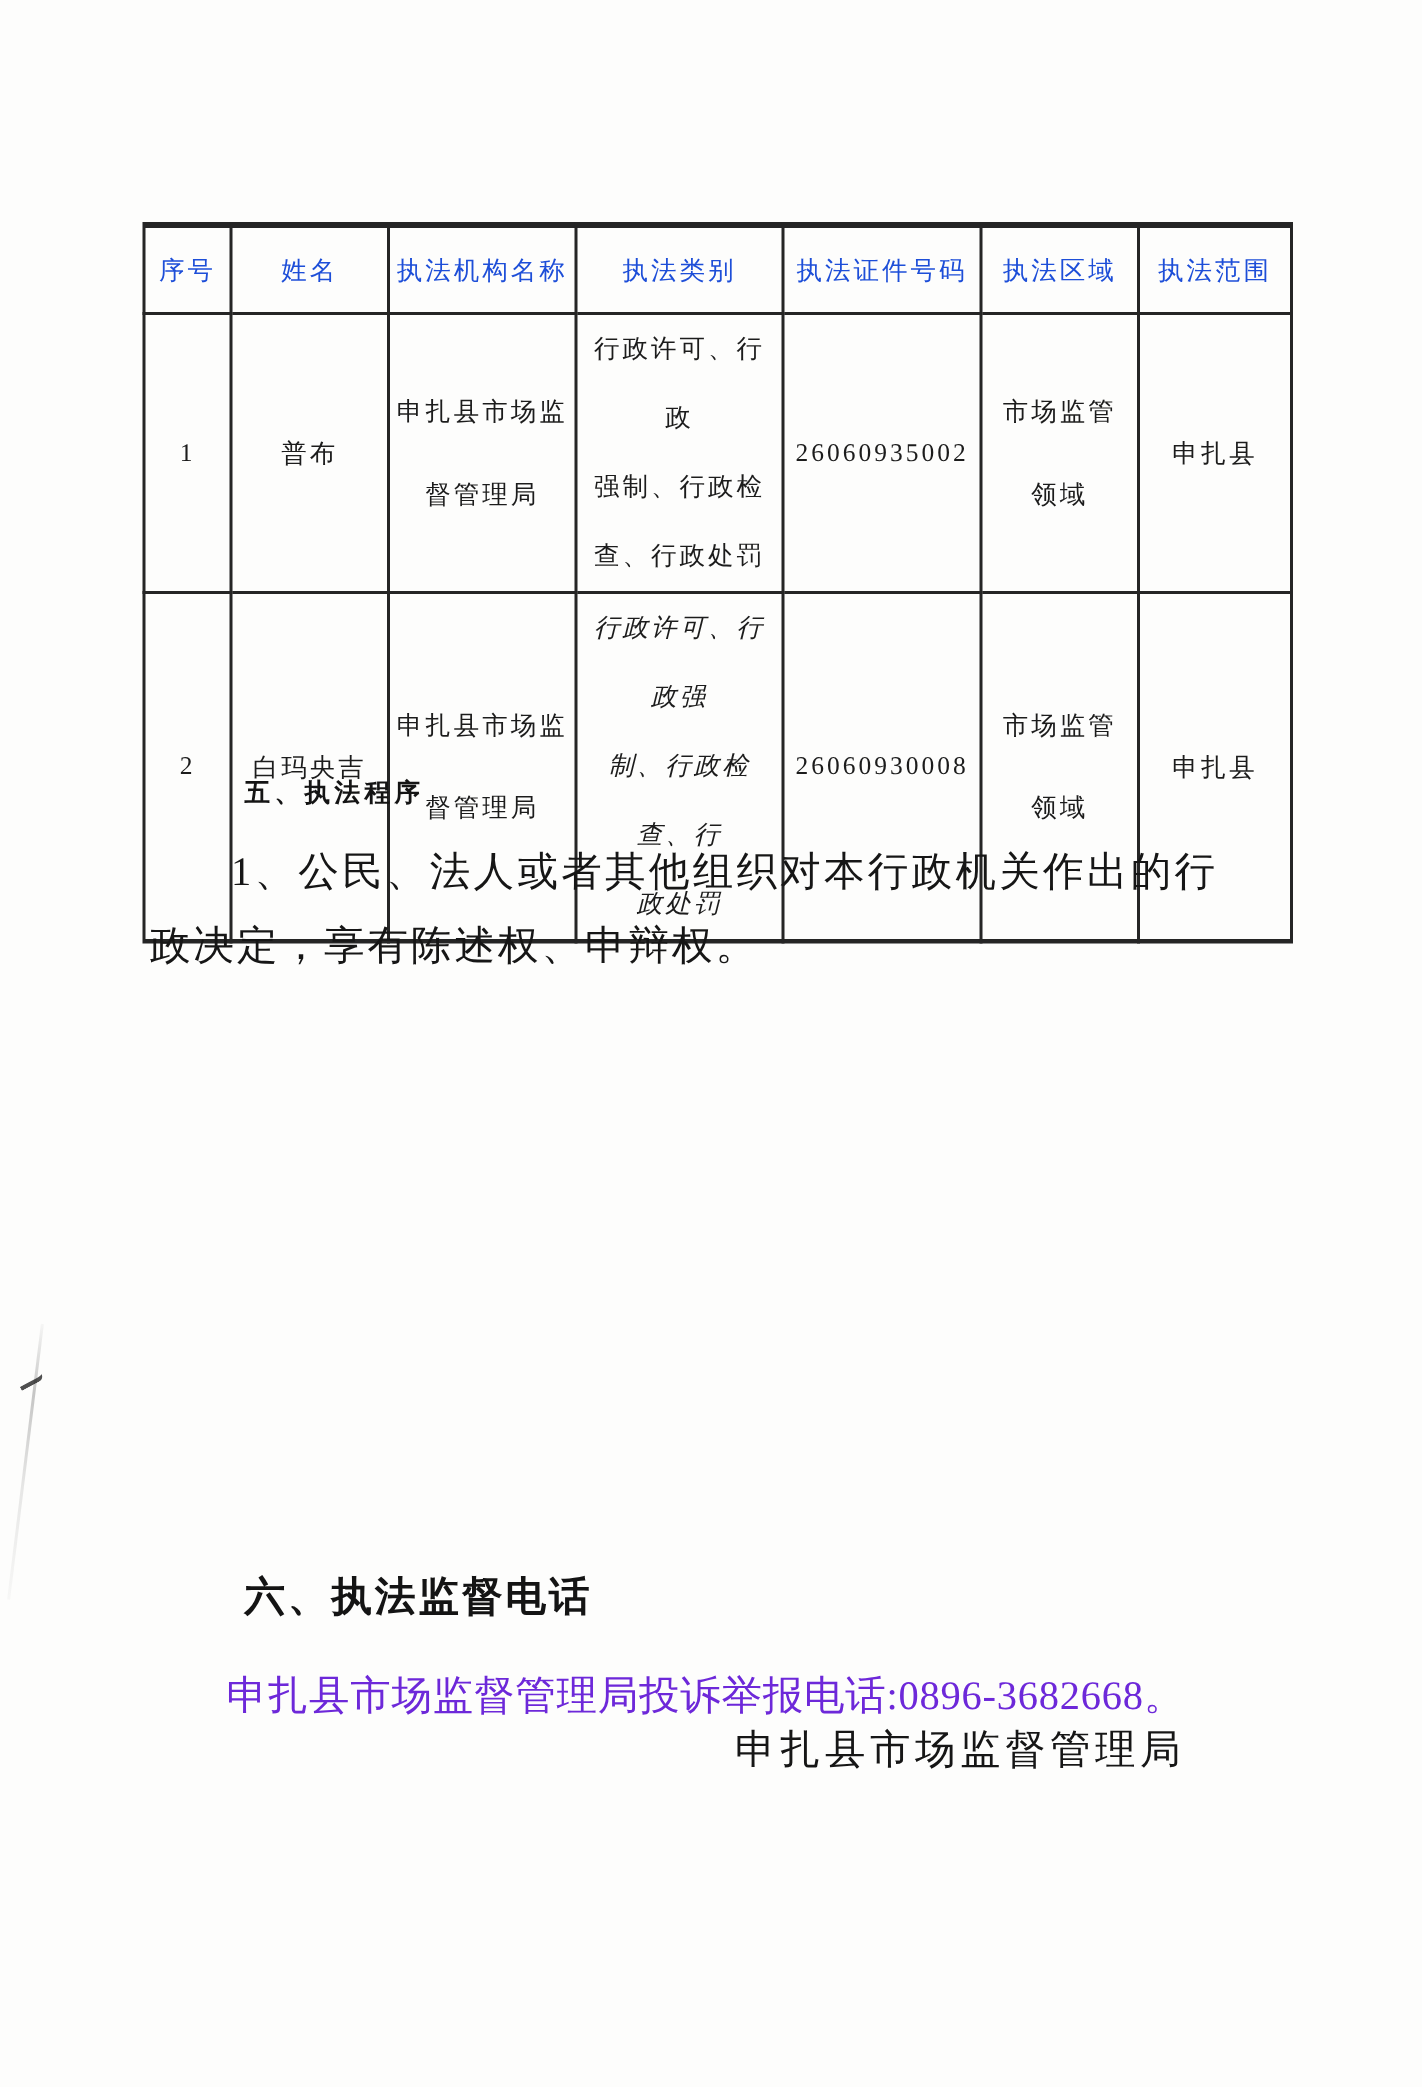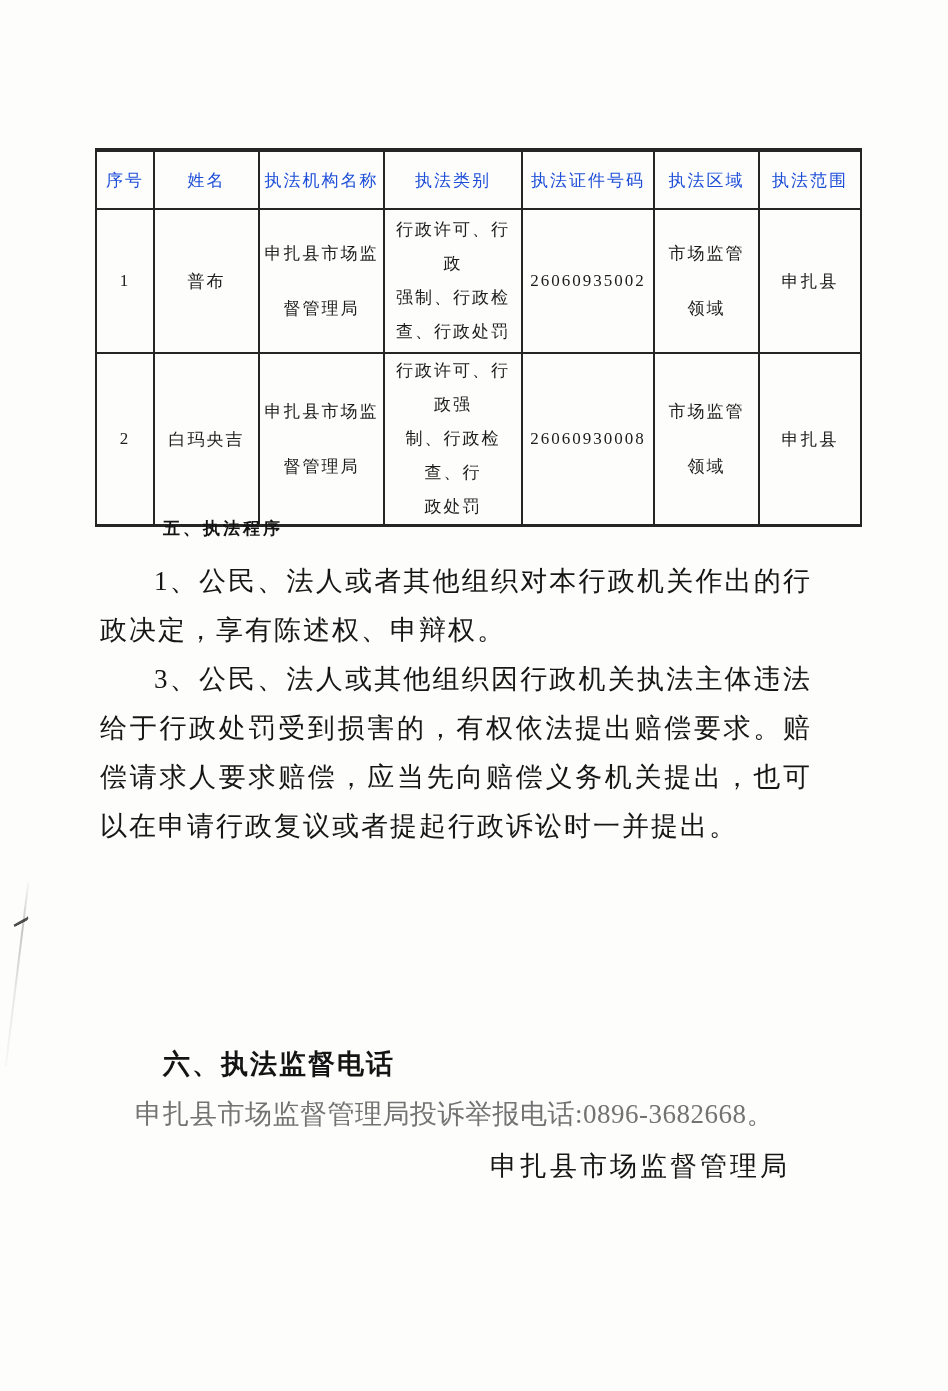--- a/index.html
+++ b/index.html
@@ -52,22 +52,22 @@
     overflow: hidden;
   }
   table.personnel thead tr { height: 59px; }
   table.personnel tbody tr.r1 { height: 144px; }
   table.personnel tbody tr.r2 { height: 147px; }
   table.personnel th { font-size: 17px; letter-spacing: 2px; color: #1d4ed8; margin-left: 11px; }
   table.personnel td { font-size: 17px; letter-spacing: 2px; }
   td.c-no   { font-size: 18px; letter-spacing: 0; }
   td.c-name { font-size: 17px; letter-spacing: 3px; }
   td.c-agency, td.c-area { line-height: 55px; letter-spacing: 2px; }
-  td.c-cat  { font-size: 15px; line-height: 34px; letter-spacing: 2px; }
-  td.c-cat2 { font-size: 14.5px; letter-spacing: 1px; }
+  td.c-cat  { font-size: 15px; line-height: 46px; letter-spacing: 2px; }
+  td.c-cat2 { font-size: 14.5px; letter-spacing: 1px; font-style: italic; }
   td.c-cert { font-size: 20px; letter-spacing: 0.5px; }
   td.c-scope { letter-spacing: 3px; }
 
   
   .body-text {
     position: absolute;
     left: 100px;
     top: 557px;
     width: 712px;
     font-size: 27px;
@@ -75,25 +75,25 @@
     letter-spacing: 2px;
     text-align: justify;
     color: #161616;
   }
   .body-text p { margin: 0; text-indent: 2em; }
 
   .phone-line {
     position: absolute;
     left: 135px;
     top: 1096px;
-    margin: 0;
+    margin: 16px;
     font-size: 27px;
     letter-spacing: 0.5px;
     white-space: nowrap;
-    color: #737373;
+    color: #6d28d9;
   }
 
   .sig {
     position: absolute;
     margin: 0;
     font-size: 27px;
     white-space: nowrap;
     color: #161616;
   }
   .sig-org  { top: 1148px; right: 158px; letter-spacing: 3px; }
@@ -181,21 +181,20 @@
 领域</td>
         <td class="c-scope">申扎县</td>
       </tr>
     </tbody>
   </table>
 
   <h2 class="sec-title t5">五、执法程序</h2>
 
   <div class="body-text">
     <p>1、公民、法人或者其他组织对本行政机关作出的行政决定，享有陈述权、申辩权。</p>
-    <p>3、公民、法人或其他组织因行政机关执法主体违法给于行政处罚受到损害的，有权依法提出赔偿要求。赔偿请求人要求赔偿，应当先向赔偿义务机关提出，也可以在申请行政复议或者提起行政诉讼时一并提出。</p>
   </div>
 
   <h2 class="sec-title t6">六、执法监督电话</h2>
 
   <p class="phone-line">申扎县市场监督管理局投诉举报电话:0896-3682668。</p>
 
   <div class="sig sig-org">申扎县市场监督管理局</div>
 
 </div>
 

